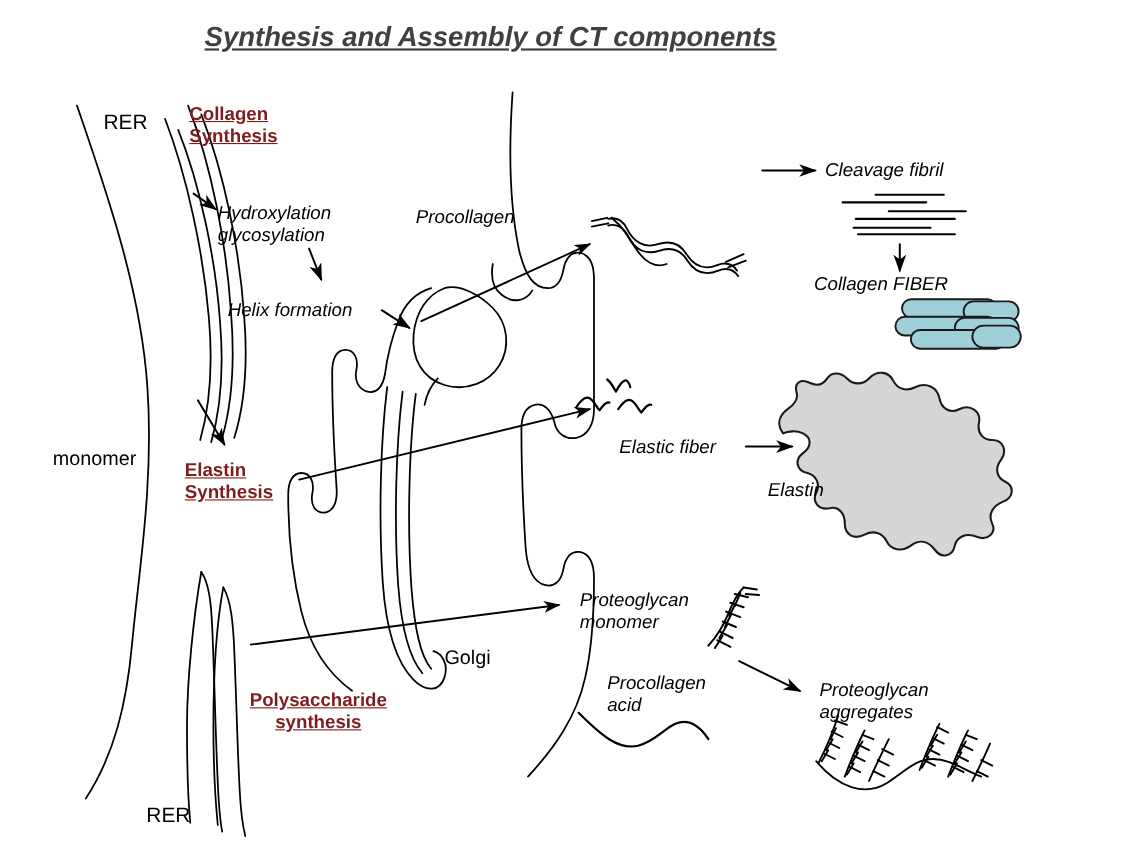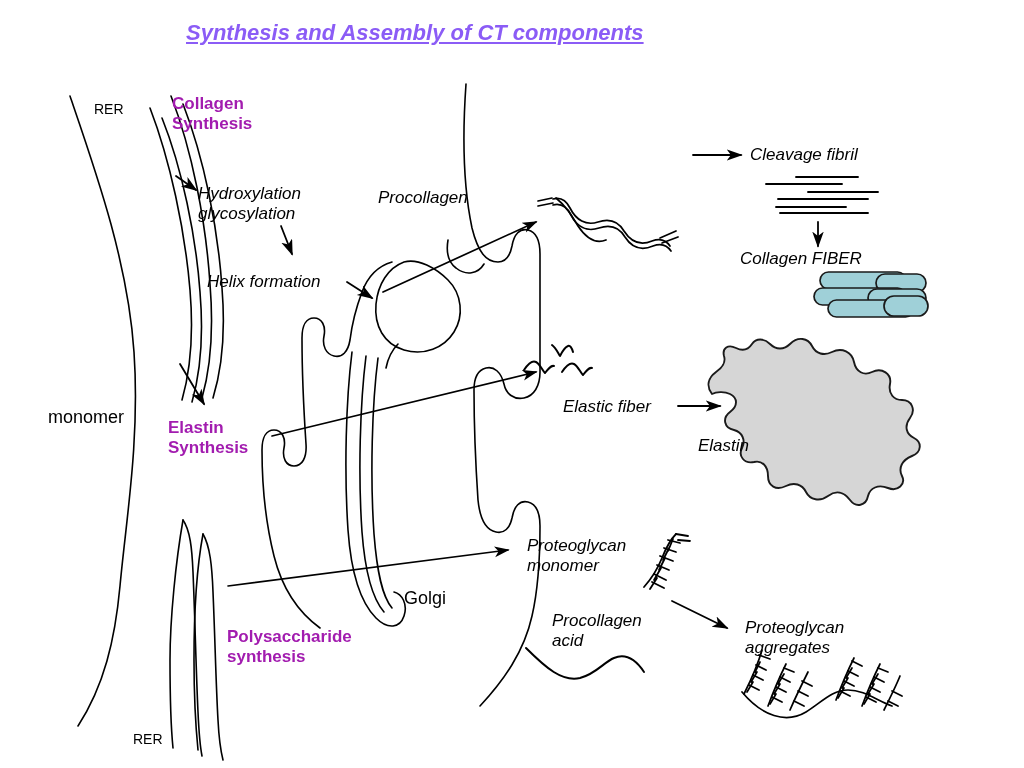--- a/index.html
+++ b/index.html
@@ -9,28 +9,28 @@
     font-family:"Liberation Sans","DejaVu Sans",sans-serif;
     color:#000;
     position:relative;
   }
   #stage{position:relative;width:1024px;height:768px;}
   svg#art{position:absolute;left:0;top:0;width:1024px;height:768px;}
 
   .lbl{position:absolute;white-space:pre;line-height:1.18;}
   .it{font-style:italic;}
   .plain{font-style:normal;}
-  .red{color:#a21caf;font-weight:bold;font-style:normal;}
+  .red{color:#7f1d1d;font-weight:bold;text-decoration:underline;font-style:normal;}
   .title{
-    color:#8b5cf6;font-weight:bold;font-style:italic;
-    text-decoration:underline;font-size:22px;letter-spacing:0px;
+    color:#404040;font-weight:bold;font-style:italic;
+    text-decoration:underline;font-size:25px;letter-spacing:0px;
   }
   .f17{font-size:17px;}
   .f18{font-size:18px;}
-  .f19{font-size:14px;}
+  .f19{font-size:19px;}
 </style>
 </head>
 <body>
 
 <div id="stage">
 
   <div class="lbl title" style="left:186px;top:20px;">Synthesis and Assembly of CT components</div>
 
   <svg id="art" viewBox="0 0 1024 768">
     <defs>
@@ -232,21 +232,21 @@
   <div class="lbl it f17" style="left:198px;top:184px;">Hydroxylation
 glycosylation</div>
 
   <div class="lbl it f17" style="left:207px;top:272px;">Helix formation</div>
 
   <div class="lbl plain f18" style="left:48px;top:407px;">monomer</div>
 
   <div class="lbl red f17" style="left:168px;top:418px;">Elastin
 Synthesis</div>
 
-  <div class="lbl red f17" style="left:227px;top:627px;">Polysaccharide
+  <div class="lbl red f17" style="left:227px;top:627px;text-align:center;">Polysaccharide
 synthesis</div>
 
   <div class="lbl plain f19" style="left:133px;top:731px;">RER</div>
 
   <div class="lbl it f17" style="left:378px;top:188px;">Procollagen</div>
 
   <div class="lbl plain f18" style="left:404px;top:588px;">Golgi</div>
 
 
   <div class="lbl it f17" style="left:750px;top:145px;">Cleavage fibril</div>

